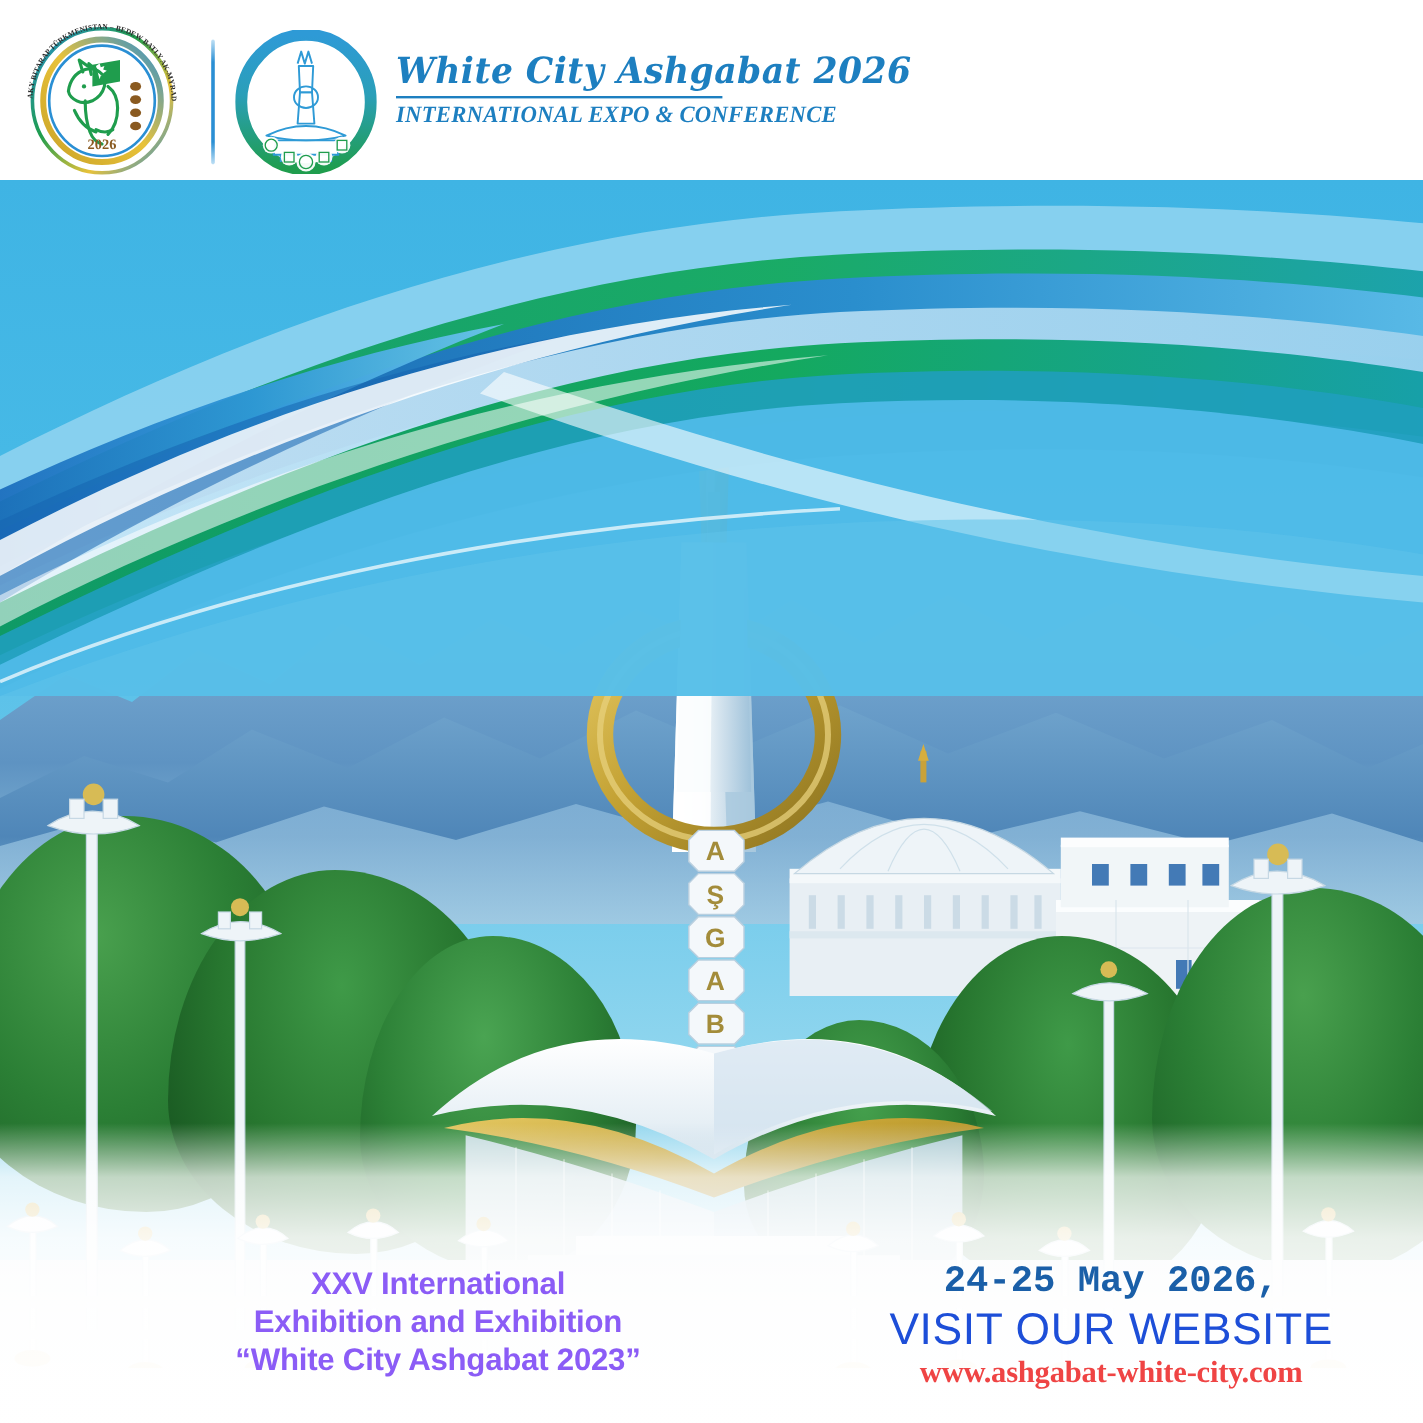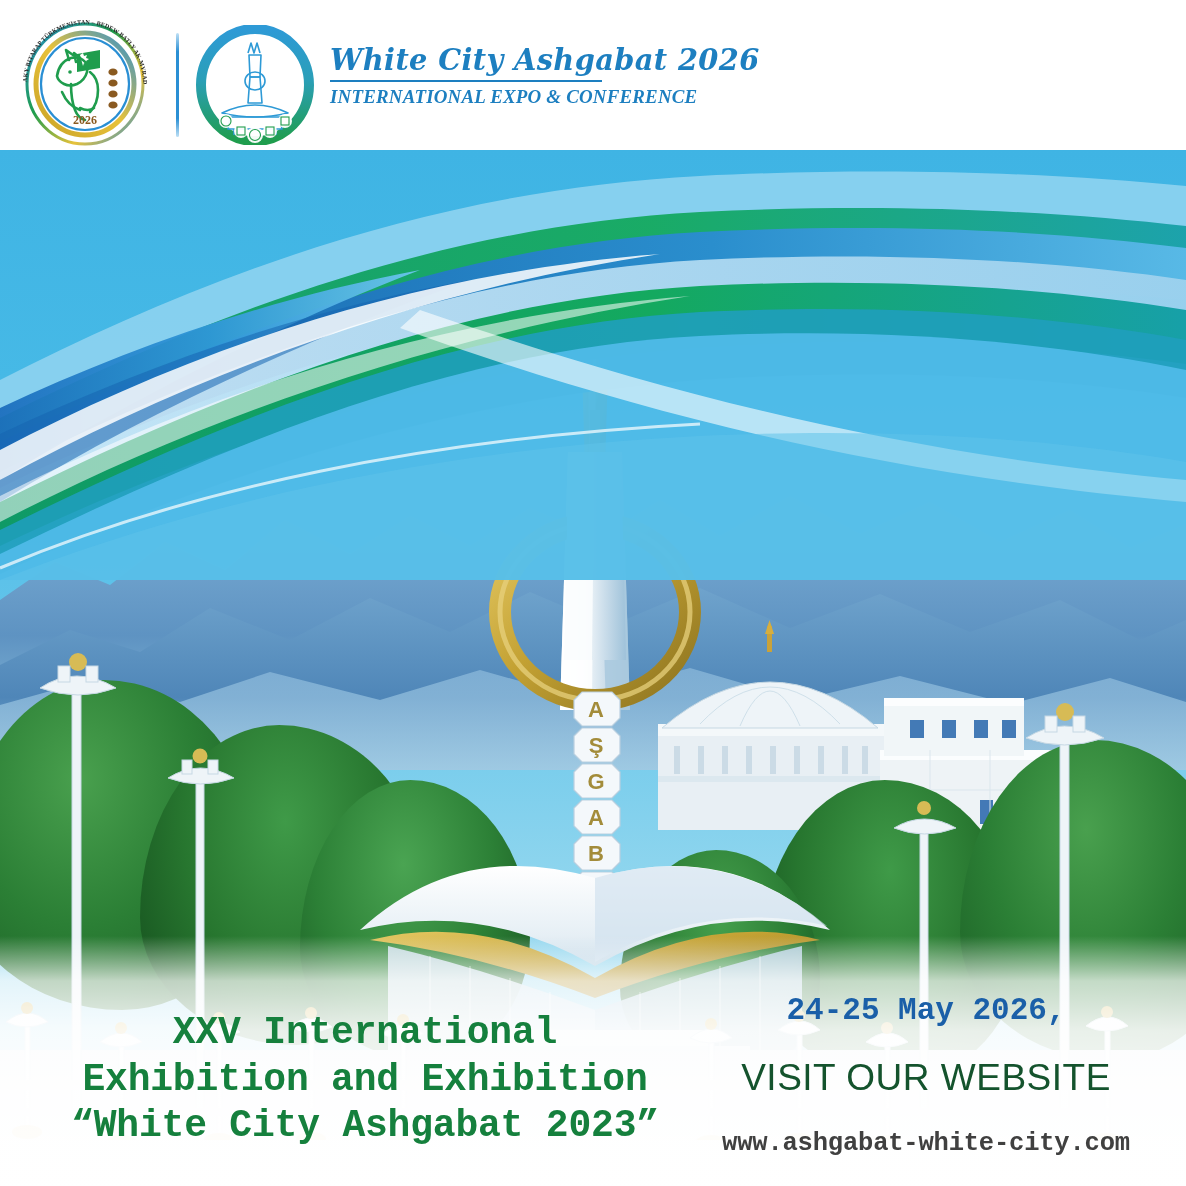--- a/index.html
+++ b/index.html
@@ -37,30 +37,30 @@
 
   
   .wave{position:absolute;left:0;top:0;width:1186px;height:430px;z-index:30;pointer-events:none;}
 
   
   .fade{position:absolute;left:0;bottom:0;width:1186px;height:250px;z-index:35;
      background:linear-gradient(180deg,rgba(255,255,255,0) 0%,rgba(255,255,255,.72) 18%,rgba(255,255,255,.90) 38%,rgba(255,255,255,.96) 62%,rgba(255,255,255,.99) 100%);}
   .footer{position:absolute;left:0;bottom:0;width:1186px;height:246px;z-index:45;}
 
   .title-block{position:absolute;left:20px;bottom:36px;width:690px;text-align:center;}
-  .title-line{font-family:Liberation Mono, monospace;font-weight:bold;font-size:38px;
-     color:#15803d;line-height:1.23;letter-spacing:-.2px;white-space:nowrap;}
+  .title-line{font-family:Liberation Sans, sans-serif;font-weight:bold;font-size:26px;
+     color:#8b5cf6;line-height:1.23;letter-spacing:-.2px;white-space:nowrap;}
 
   .right-block{position:absolute;right:40px;bottom:28px;width:440px;text-align:center;}
   .date-line{font-family:Liberation Mono, monospace;font-weight:bold;font-size:31px;
      color:#1a5fa8;line-height:1.2;white-space:nowrap;}
   .visit{font-family:"Liberation Sans",sans-serif;font-weight:normal;font-size:37px;
-     color:#14532d;line-height:1.12;letter-spacing:.5px;margin-top:28px;white-space:nowrap;}
-  .url{font-family:Liberation Mono, monospace;font-weight:bold;font-size:25.5px;
-     color:#404040;line-height:1.15;letter-spacing:-.2px;white-space:nowrap;margin-top:30px;}
+     color:#1d4ed8;line-height:1.12;letter-spacing:.5px;margin-top:0;white-space:nowrap;}
+  .url{font-family:Liberation Serif, serif;font-weight:bold;font-size:25.5px;
+     color:#ef4444;line-height:1.15;letter-spacing:-.2px;white-space:nowrap;}
 </style>
 </head>
 <body>
 
 <div class="poster">
 
   <div class="photo">
     <div class="sky"></div>
 
     <svg class="mtn" viewBox="0 0 1186 300" preserveAspectRatio="none">

